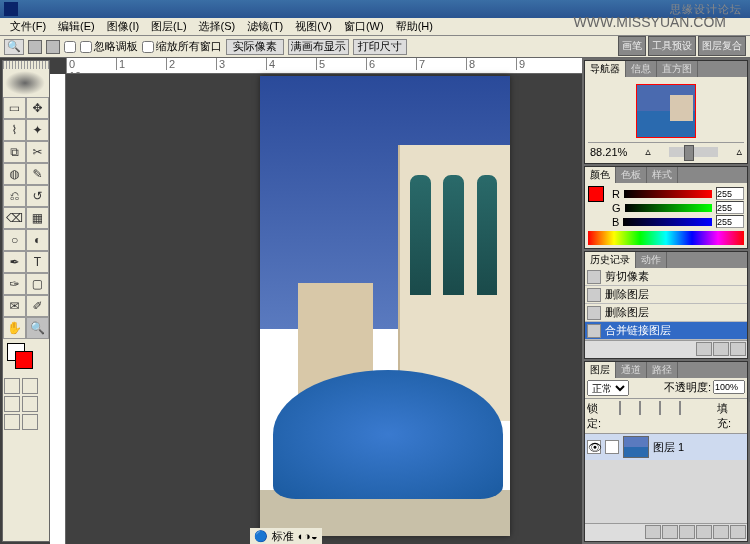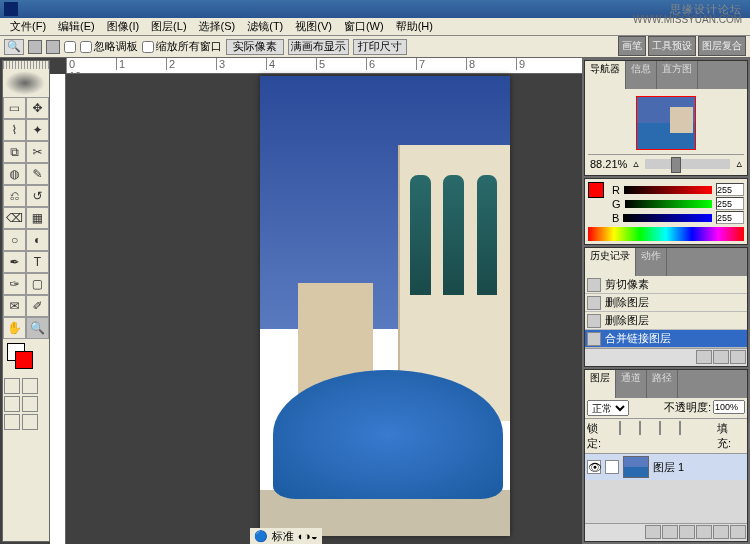--- a/index.html
+++ b/index.html
@@ -1,20 +1,20 @@
 <!DOCTYPE html>
 <html><head>
 <meta charset="utf-8">
 <style>
 *{margin:0;padding:0;box-sizing:border-box;font-family:"Microsoft YaHei",SimSun,sans-serif;font-size:11px;user-select:none}
 body{background:#404040;width:750px;height:544px;overflow:hidden;position:relative}
 .titlebar{height:18px;background:linear-gradient(#3a6ea5,#2a5490);color:#fff;display:flex;align-items:center;padding:0 4px;font-size:11px}
 .titlebar .icon{width:14px;height:14px;background:#0a246a;margin-right:4px;display:inline-block}
 .watermark{position:absolute;right:8px;top:2px;color:#888;font-size:11px;letter-spacing:1px}
-.watermark2{position:absolute;right:8px;top:14px;color:#666;font-size:10px}
+.watermark2{position:absolute;right:24px;top:14px;color:#666;font-size:14px}
 .menubar{height:18px;background:#ece9d8;display:flex;align-items:center;padding:0 4px;border-bottom:1px solid #888}
 .menubar span{padding:2px 6px;cursor:default}
 .optbar{height:22px;background:#ece9d8;display:flex;align-items:center;padding:0 4px;border-bottom:1px solid #666;gap:4px}
 .optbar .btn{height:16px;border:1px solid #888;background:#ddd;display:inline-flex;align-items:center;justify-content:center;padding:0 2px}
 .optbar .cb{display:inline-flex;align-items:center;gap:2px;font-size:11px}
 .optbar input[type=checkbox]{width:12px;height:12px}
 .optbar .rb{width:14px;height:14px;border:1px solid #666;background:#bbb}
 .rightbtns{position:absolute;right:4px;top:36px;display:flex;gap:2px}
 .rightbtns .tab{background:#888;color:#eee;font-size:10px;padding:2px 3px;border:1px solid #555}
 .workspace{position:absolute;top:58px;left:0;right:0;bottom:0;display:flex}
@@ -36,27 +36,27 @@
 .doc-img{width:100%;height:100%}
 .sky{position:absolute;top:0;left:0;right:0;height:55%;background:linear-gradient(#2a4a9a,#5a7abf)}
 .building{position:absolute;right:0;top:15%;width:45%;height:60%;background:#e8dfc8;border-left:2px solid #c8b898}
 .window{position:absolute;width:22%;height:45%;background:linear-gradient(#2a6a6a,#1a4a4a);border-radius:10px 10px 0 0;border:2px solid #e8dfc8}
 .building2{position:absolute;left:15%;top:45%;width:30%;height:25%;background:#d8c8a8}
 .pool{position:absolute;bottom:8%;left:5%;right:3%;height:28%;background:radial-gradient(ellipse at center,#3a7acf,#1a5a9f);border-radius:50% 50% 10% 10%}
 .ground{position:absolute;bottom:0;left:0;right:0;height:10%;background:#c8c0a8}
 .statusbar{position:absolute;bottom:0;left:200px;height:16px;background:#ece9d8;display:flex;align-items:center;font-size:10px;padding:0 4px;gap:4px}
 .panels{width:168px;background:#6b6b6b;display:flex;flex-direction:column;gap:2px;padding:2px}
 .panel{background:#ece9d8;border:1px solid #333}
-.ptabs{display:flex;background:#888;height:28px}
+.ptabs{display:flex;background:#888;height:16px}
 .ptab{padding:1px 5px;font-size:10px;background:#888;color:#ddd;border-right:1px solid #666}
 .ptab.active{background:#ece9d8;color:#000}
 .pbody{padding:3px;font-size:10px}
 .nav-thumb{width:60px;height:54px;margin:4px auto;border:1px solid #f00;background:linear-gradient(#4a6aaf 0 50%,#2a6aaf 50%);position:relative}
 .nav-thumb::after{content:"";position:absolute;right:2px;top:20%;width:40%;height:50%;background:#d8c8b0}
-.zoom-row{display:flex;align-items:center;gap:6px;border-top:1px solid #999;padding:2px}
+.zoom-row{display:flex;align-items:center;gap:18px;border-top:1px solid #999;padding:2px}
 .zoom-slider{flex:1;height:10px;background:#ccc;position:relative}
 .zoom-slider::after{content:"";position:absolute;left:30%;top:-2px;width:8px;height:14px;background:#888;border:1px solid #555}
 .color-row{display:flex;align-items:center;gap:4px;margin:1px 0}
 .color-row input{width:28px;height:13px;font-size:9px;text-align:left;border:1px inset #999}
 .slider{flex:1;height:8px;background:linear-gradient(90deg,#000,#f00)}
 .slider.g{background:linear-gradient(90deg,#000,#0f0)}
 .slider.b{background:linear-gradient(90deg,#000,#00f)}
 .spectrum{height:14px;background:linear-gradient(90deg,red,yellow,lime,cyan,blue,magenta,red);margin-top:2px}
 .hist-row{display:flex;align-items:center;gap:4px;padding:1px 2px;border-bottom:1px solid #bbb}
 .hist-row.sel{background:#316ac5;color:#fff}
@@ -219,20 +219,25 @@
         <div class="zoom-row">
           <span>88.21%</span>
           <span>▵</span>
           <div class="zoom-slider"></div>
           <span>▵</span>
         </div>
       </div>
     </div>
 
     <div class="panel">
+      <div class="ptabs">
+        <div class="ptab active">颜色</div>
+        <div class="ptab">色板</div>
+        <div class="ptab">样式</div>
+      </div>
       <div class="pbody">
         <div style="display:flex;gap:4px">
           <div style="width:20px">
             <div style="width:16px;height:16px;background:#f00;border:1px solid #000"></div>
           </div>
           <div style="flex:1">
             <div class="color-row">
                 <span>R</span>
                 <div class="slider"></div>
                 <input value="255" style="">

